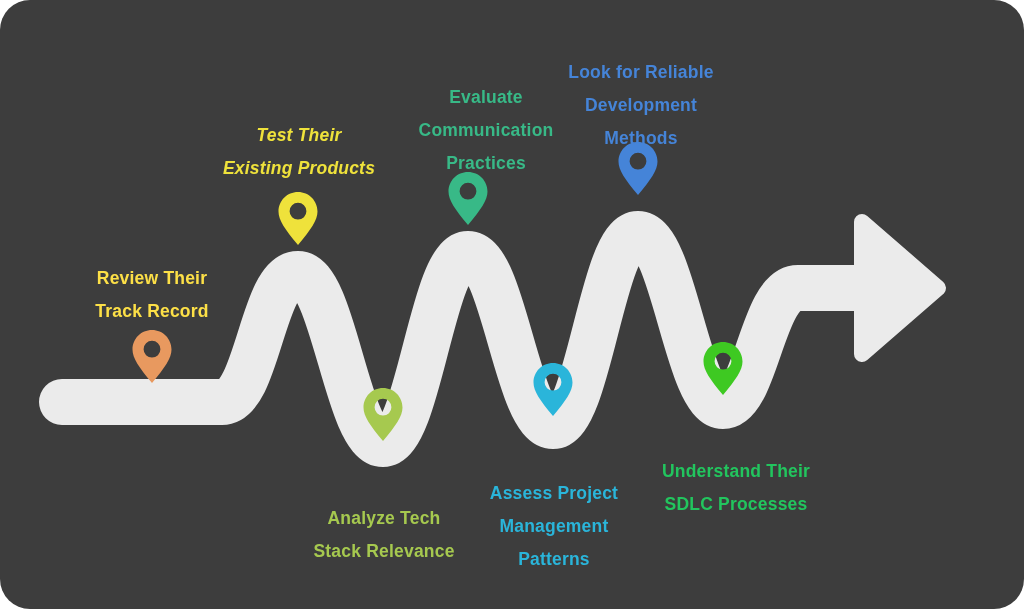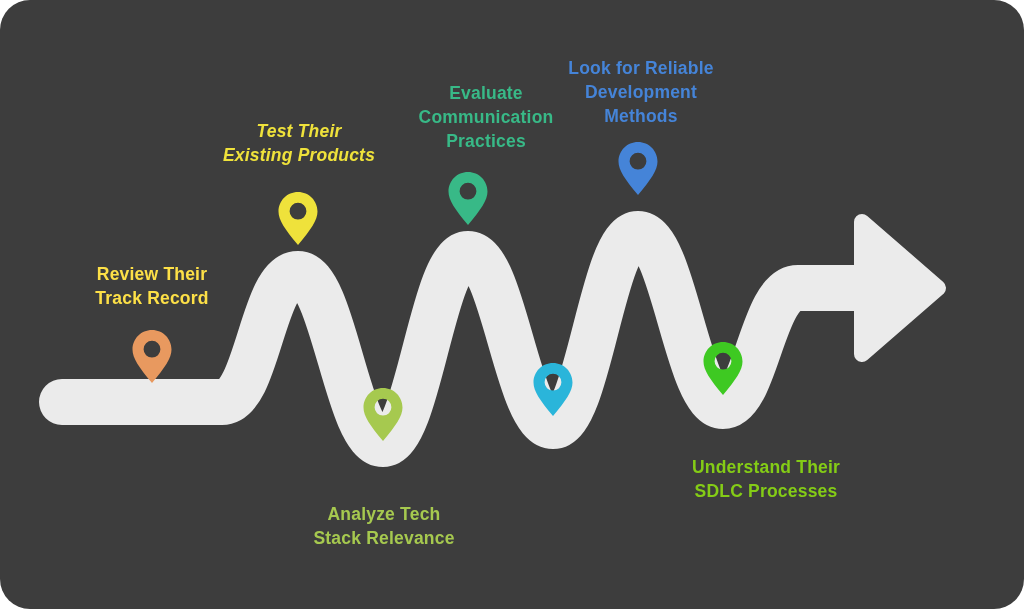--- a/index.html
+++ b/index.html
@@ -42,21 +42,21 @@
     position: absolute;
     width: 44px;
     height: 57px;
   }
   .step-label {
     position: absolute;
     transform: translateX(-50%);
     text-align: center;
     font-size: 17.5px;
     font-weight: 700;
-    line-height: 24px;
+    line-height: 33px;
     letter-spacing: 0.2px;
     white-space: pre-line;
   }
 </style>
 </head>
 <body>
 
 <div class="page">
   <div class="canvas" style="background: rgb(61, 61, 61);">
 
@@ -115,22 +115,25 @@
     <div class="step-label" style="left: 299px; top: 119px; color: rgb(239, 226, 59); font-style: italic;">Test Their
 Existing Products</div>
 
     <div class="step-label" style="left: 486px; top: 81px; color: rgb(56, 185, 135);">Evaluate
 Communication
 Practices</div>
 
     <div class="step-label" style="left: 384px; top: 502px; color: rgb(166, 201, 79);">Analyze Tech
 Stack Relevance</div>
 
+    <div class="step-label" style="left: 554px; top: 477px; color: rgb(42, 181, 218);">Assess Project
+Management
+Patterns</div>
 
     <div class="step-label" style="left: 641px; top: 56px; color: rgb(69, 132, 216);">Look for Reliable
 Development
 Methods</div>
 
-    <div class="step-label" style="left: 766px; top: 455px; color: #84cc16;">Understand Their
+    <div class="step-label" style="left: 736px; top: 455px; color: #22c55e;">Understand Their
 SDLC Processes</div>
 
   </div>
 </div>
 
 </body></html>

